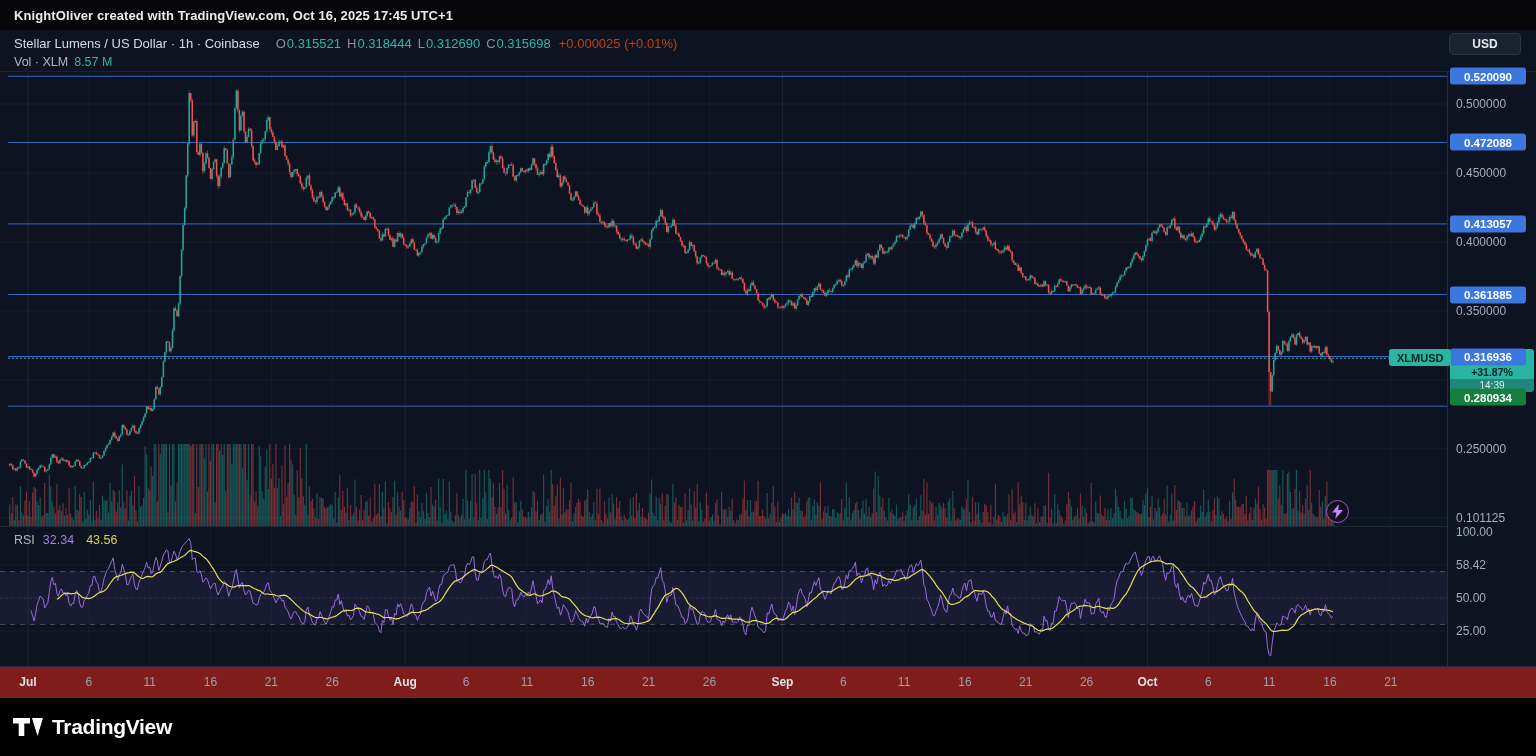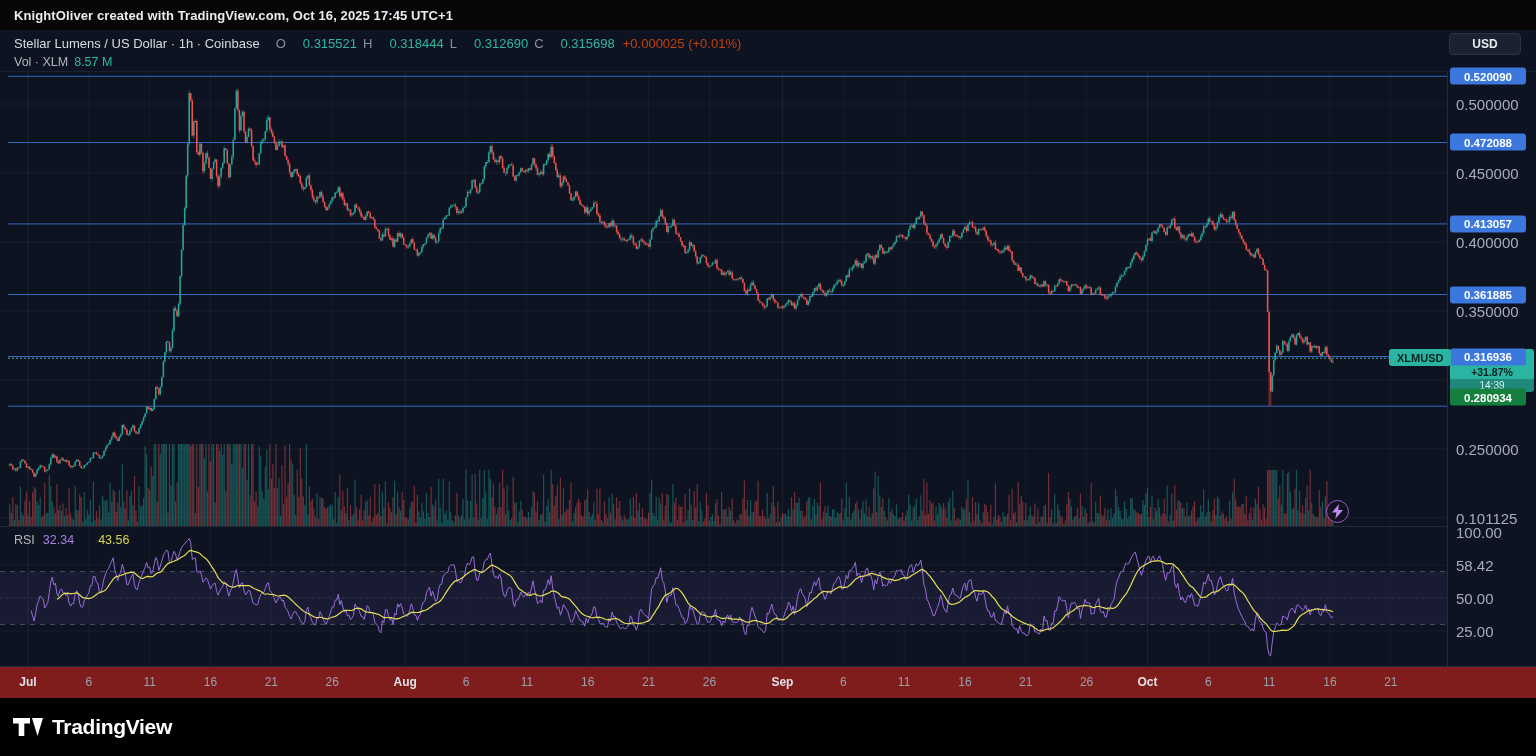--- a/index.html
+++ b/index.html
@@ -9,51 +9,51 @@
   .topbar{position:absolute;left:0;top:0;width:1536px;height:30px;background:#070709;
           color:#ececef;font-size:13px;font-weight:700;display:flex;align-items:center;
           padding-left:14px;letter-spacing:.1px}
 
   .chart-bg{position:absolute;left:0;top:30px;width:1536px;height:668px;background:#0d1320}
   .header-sep{position:absolute;left:0;top:71px;width:1536px;height:1px;background:#1a2130;z-index:3}
 
   .legend{position:absolute;left:14px;top:36px;z-index:6;font-size:13px;white-space:nowrap}
   .legend .sym{color:#d8dbe2;margin-right:10px}
   .legend .lbl{color:#8b909b;margin-left:6px}
-  .legend .val{color:#2cb8a4;margin-left:17px}
+  .legend .val{color:#2cb8a4;margin-left:1px}
   .legend .chg{color:#c2410c;margin-left:8px}
   .vol-row{position:absolute;left:14px;top:55px;z-index:6;font-size:12.5px}
   .vol-row .lbl{color:#b2b5be}
   .vol-row .val{color:#2cb8a4;margin-left:6px}
 
   .usd-btn{position:absolute;left:1449px;top:33px;width:72px;height:22px;z-index:7;
            background:#1a2130;border:1px solid #2a3245;border-radius:4px;color:#e8eaee;
            font-size:12px;font-weight:700;display:flex;align-items:center;justify-content:center;cursor:pointer}
 
   #chart-svg{position:absolute;left:0;top:72px;z-index:2}
 
   .right-axis{position:absolute;left:1447px;top:72px;width:89px;height:594px;z-index:5;
               background:#0d1320;border-left:1px solid #252c3d}
-  .pxlabel{position:absolute;left:8px;transform:translateY(-50%);color:#a7adb9;font-size:15px}
+  .pxlabel{position:absolute;left:8px;transform:translateY(-50%);color:#a7adb9;font-size:12px}
   .badge{position:absolute;left:2px;width:76px;height:17px;transform:translateY(-50%);
          border-radius:3px;color:#fff;font-size:11.5px;font-weight:600;
          display:flex;align-items:center;justify-content:center;background:#3b77dd;cursor:pointer}
   .cur-row{position:absolute;left:2px;width:84px;display:flex;align-items:center;justify-content:center;
            font-weight:700;color:#06251f}
   .cur-price{top:277px;height:16px;font-size:11.5px;border-radius:3px 3px 0 0}
   .cur-pct{top:293px;height:14px;font-size:10.5px}
   .cur-cd{top:307px;height:13px;font-size:10px;border-radius:0 0 3px 3px;color:#d9f7ef;font-weight:400}
 
   .symbol-tag{position:absolute;left:1389px;top:349px;height:17px;z-index:6;padding:0 8px;
               border-radius:3px;color:#04261f;font-size:11px;font-weight:700;
               display:flex;align-items:center;cursor:pointer}
 
   .rsi-legend{position:absolute;left:14px;top:533px;z-index:6;font-size:12.5px}
   .rsi-legend .lbl{color:#b2b5be;margin-right:8px}
-  .rsi-legend .v1{color:#a87fe2;margin-right:24px}
+  .rsi-legend .v1{color:#a87fe2;margin-right:12px}
   .rsi-legend .v2{color:#d9d34f}
 
   .time-axis{position:absolute;left:0;top:666px;width:1536px;height:32px;z-index:5;
              background:#7f1d1d;border-top:1px solid #252c3d}
   .t-tick{position:absolute;top:8px;transform:translateX(-50%);font-size:12px;color:#9aa0ac}
   .t-tick.major{color:#dfe2e8;font-weight:600}
 
   .flash-btn{position:absolute;left:1326px;top:500px;width:23px;height:23px;z-index:6;border-radius:50%;
              border:1.5px solid #9b59d0;background:rgba(18,16,30,.85);
              display:flex;align-items:center;justify-content:center;cursor:pointer}

